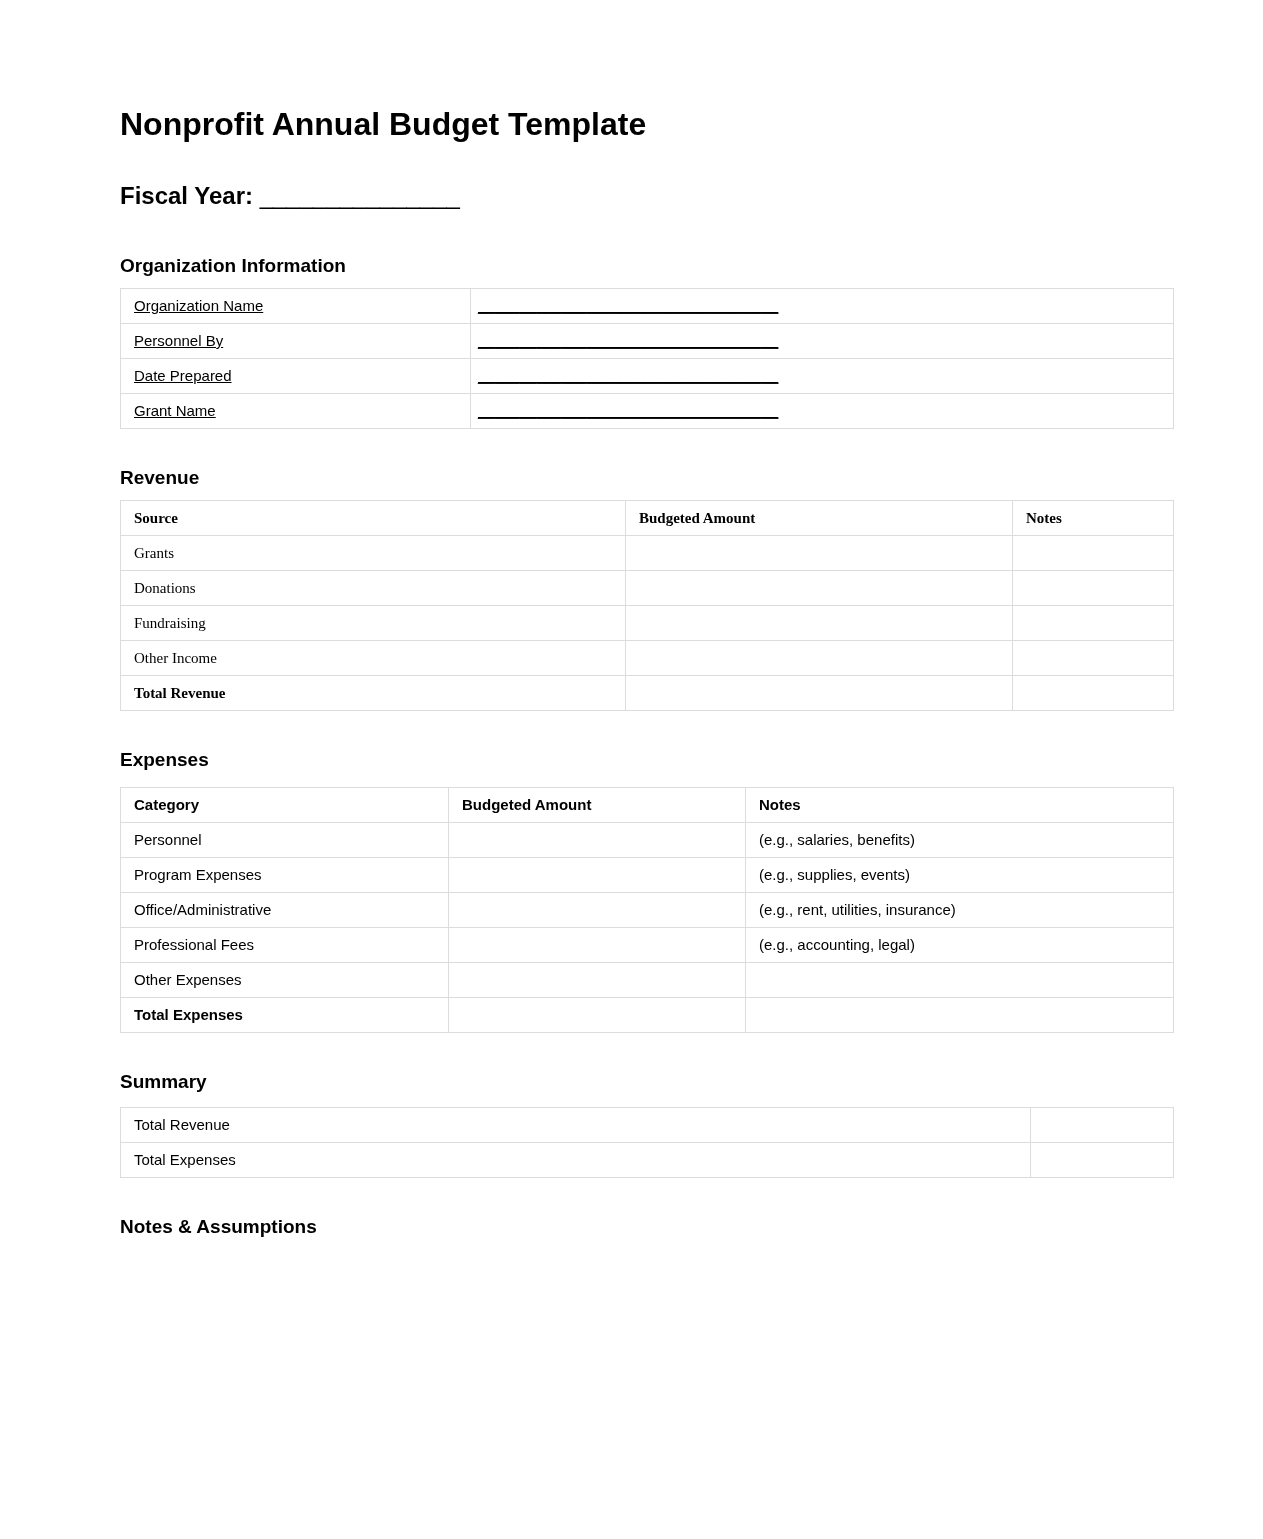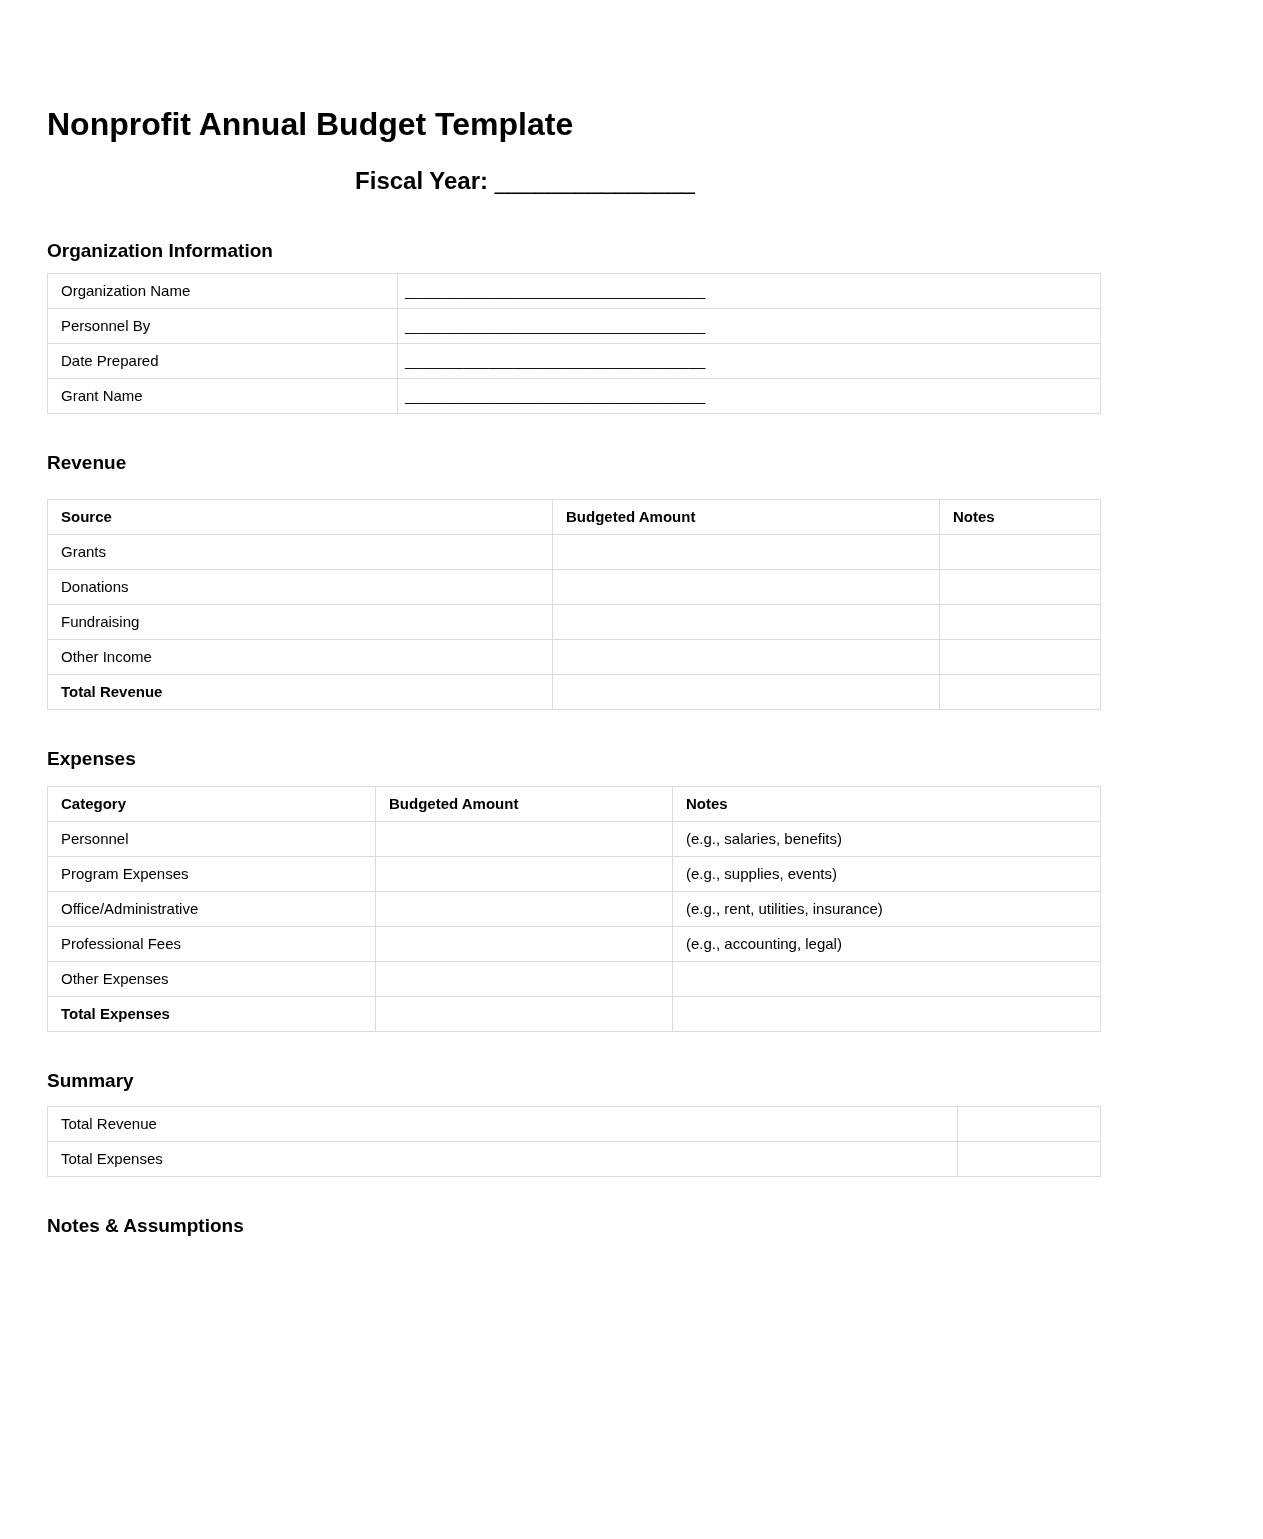--- a/index.html
+++ b/index.html
@@ -14,58 +14,57 @@
     width: 1263px;
     height: 1539px;
     overflow: hidden;
   }
   .clip {
     height: 1303px;
     overflow: hidden;
   }
   .page {
     width: 1108px;
-    padding: 105px 105px 0 47px;
+    padding: 105px 105px 0 120px;
   }
   h1.doc-title {
     font-size: 32px;
     line-height: 38px;
     font-weight: bold;
     margin: 0;
     white-space: nowrap;
   }
   .fiscal-line {
-    margin-top: 23px;
+    margin-top: 38px;
     font-size: 24px;
     line-height: 29px;
     font-weight: bold;
     white-space: nowrap;
-    text-align: center;
   }
   .fiscal-line .blank {
     font-weight: normal;
     letter-spacing: 0;
   }
   h2.section-heading {
     font-size: 19px;
     line-height: 23px;
     font-weight: bold;
     margin: 37px 0 0 0;
     white-space: nowrap;
   }
   h2.section-heading.first {
     margin-top: 44px;
   }
   table.doc-table {
     border-collapse: collapse;
     table-layout: fixed;
     width: 1053px;
   }
-  table.org-table     { margin-top: 11px; }
-  table.revenue-table { margin-top: 25px; }
+  table.org-table     { margin-top: 11px; text-decoration: underline; }
+  table.revenue-table { margin-top: 11px; font-family: Liberation Serif, serif; }
   table.expense-table { margin-top: 16px; }
   table.summary-table { margin-top: 14px; }
   .doc-table th,
   .doc-table td {
     border: 1px solid #dcdcdc;
     height: 35px;
     padding: 0 8px 0 13px;
     font-size: 15px;
     line-height: 18px;
     vertical-align: middle;

